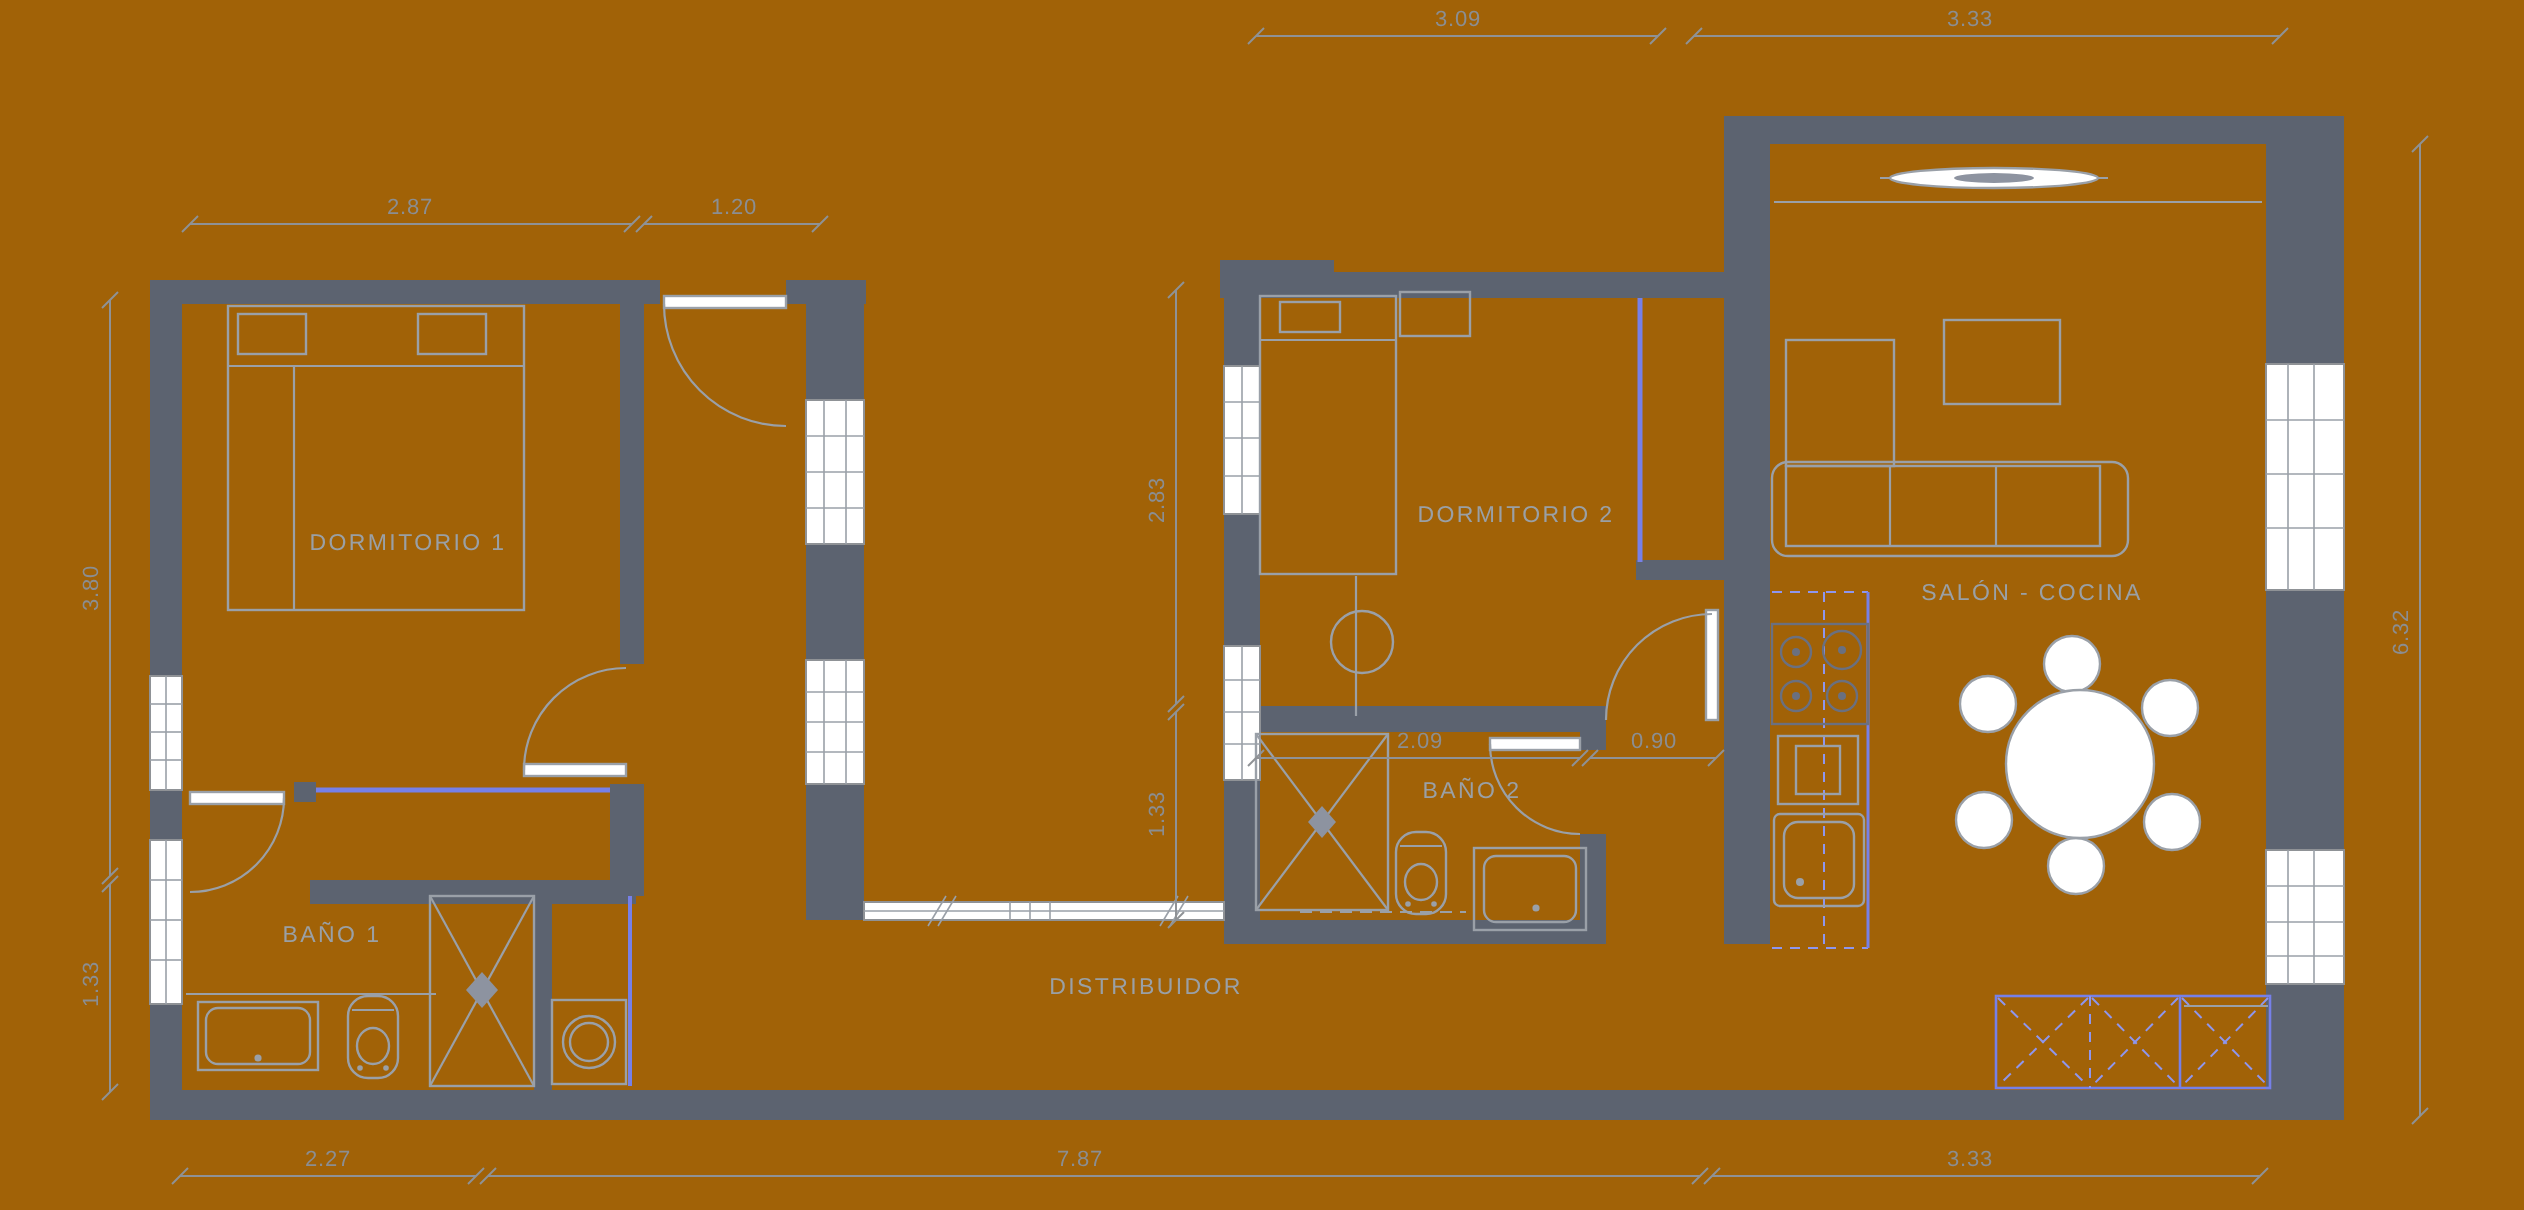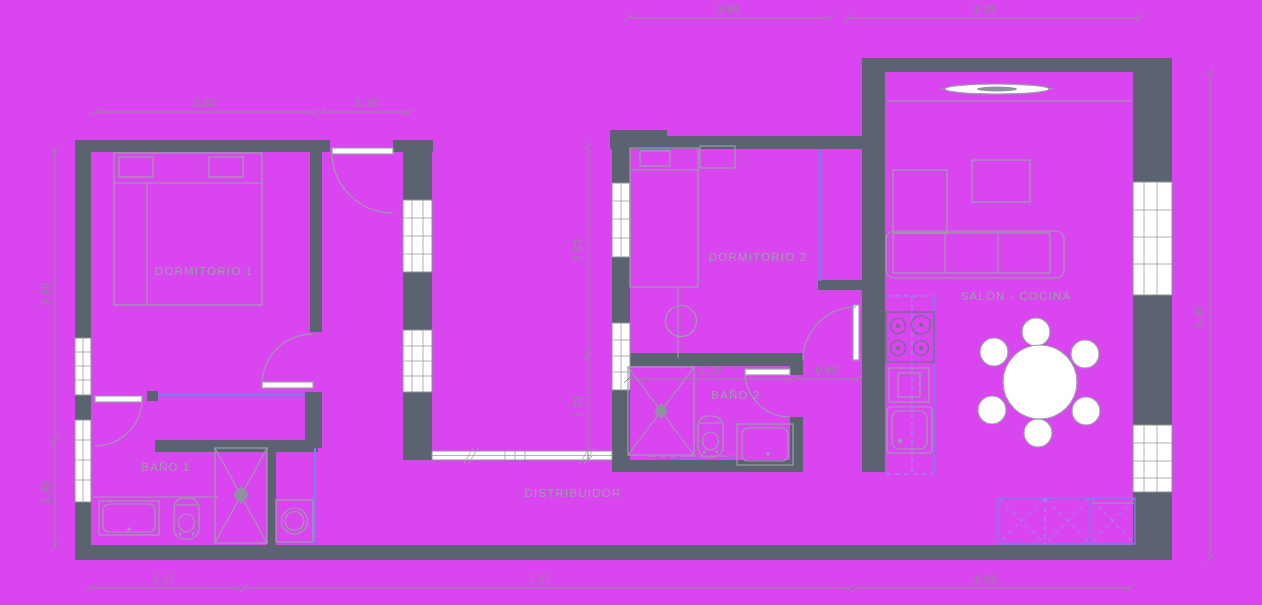--- a/index.html
+++ b/index.html
@@ -1,16 +1,16 @@
 <!DOCTYPE html>
 <html><head>
 <meta charset="utf-8">
 <style>
   html,body{margin:0;padding:0;background:#ffffff;}
-  .stage{width:1262px;height:605px;position:relative;background:#d946ef;overflow:hidden;}
+  .stage{width:1262px;height:605px;position:relative;background:#a16207;overflow:hidden;}
   svg{display:block;font-family:"Liberation Sans", sans-serif;}
   text.room{fill:#9aa0a6;font-size:11.5px;letter-spacing:1.2px;}
   text.dim{fill:#8b8e92;font-size:11px;letter-spacing:0.4px;}
   .wall{fill:#5c6370;stroke:none;}
   .thin{stroke:#9aa0a8;stroke-width:1.1;fill:none;}
   .thind{stroke:#6a7080;stroke-width:1.2;fill:none;}
   .winr{fill:#ffffff;stroke:#8f9296;stroke-width:1;}
   .winl{stroke:#9aa0a8;stroke-width:0.8;fill:none;}
   .furn{stroke:#9aa0a8;stroke-width:1.2;fill:#ffffff;}
   .furnn{stroke:#9aa0a8;stroke-width:1.2;fill:none;}

